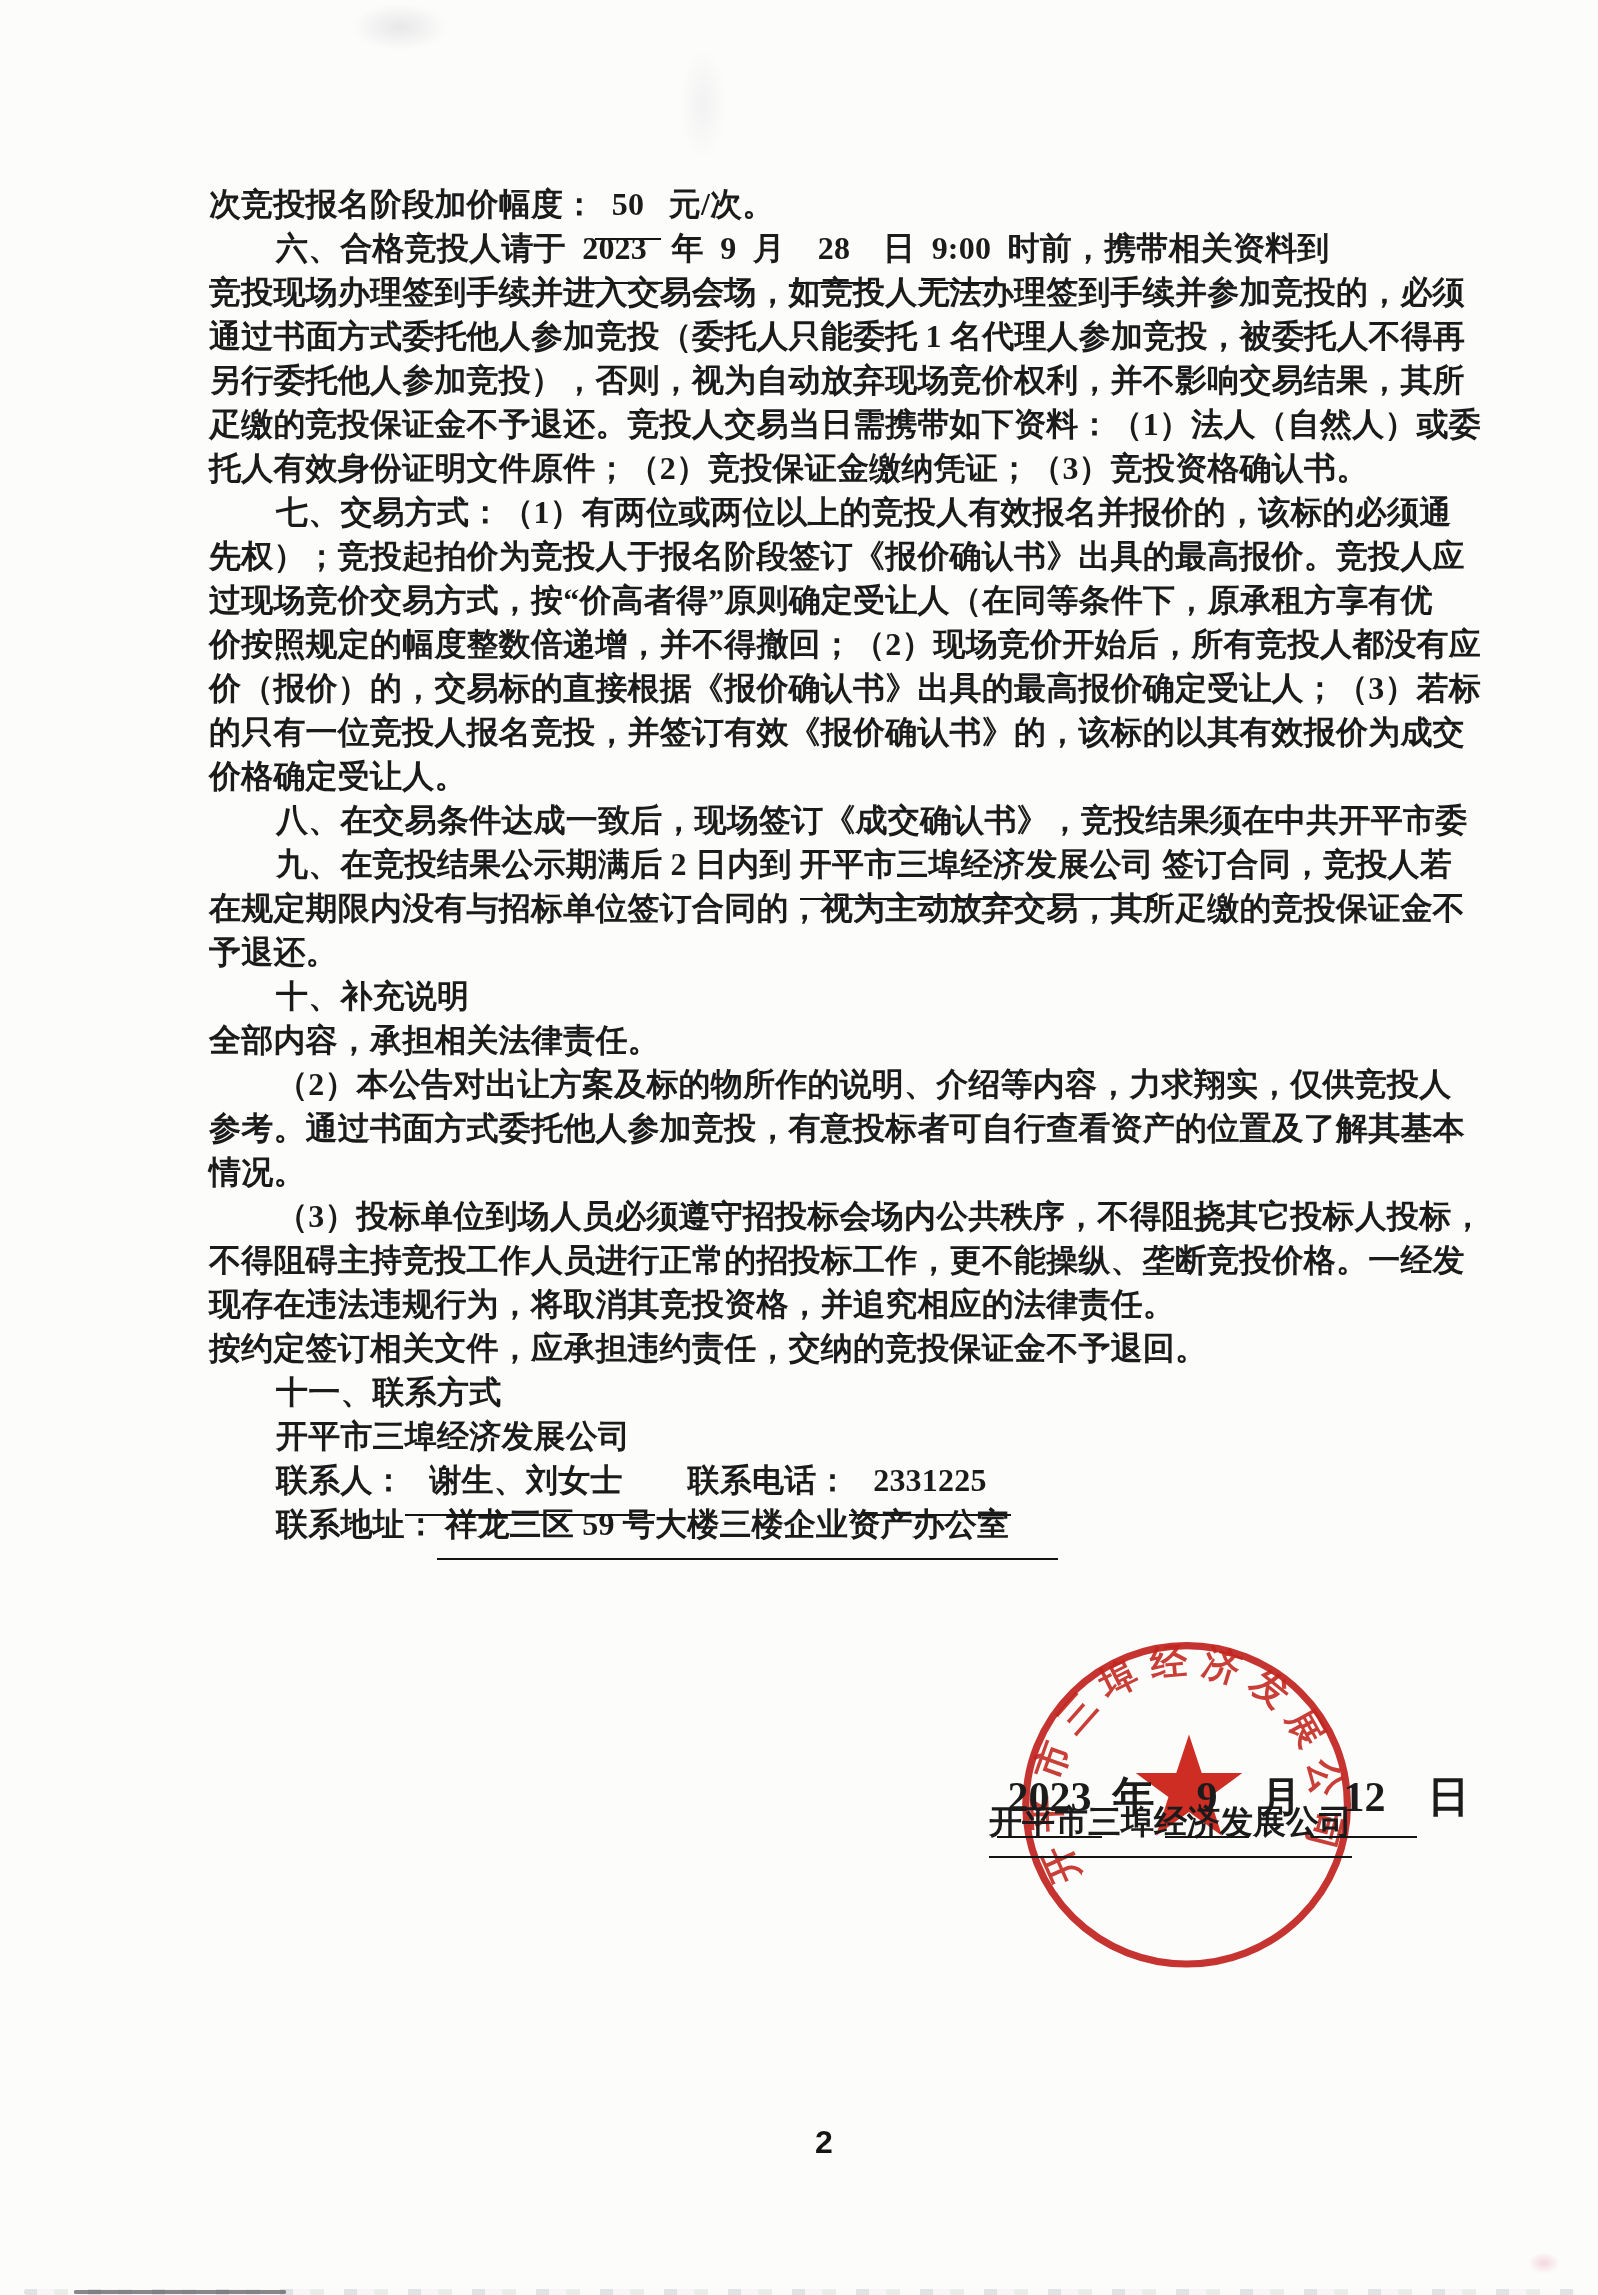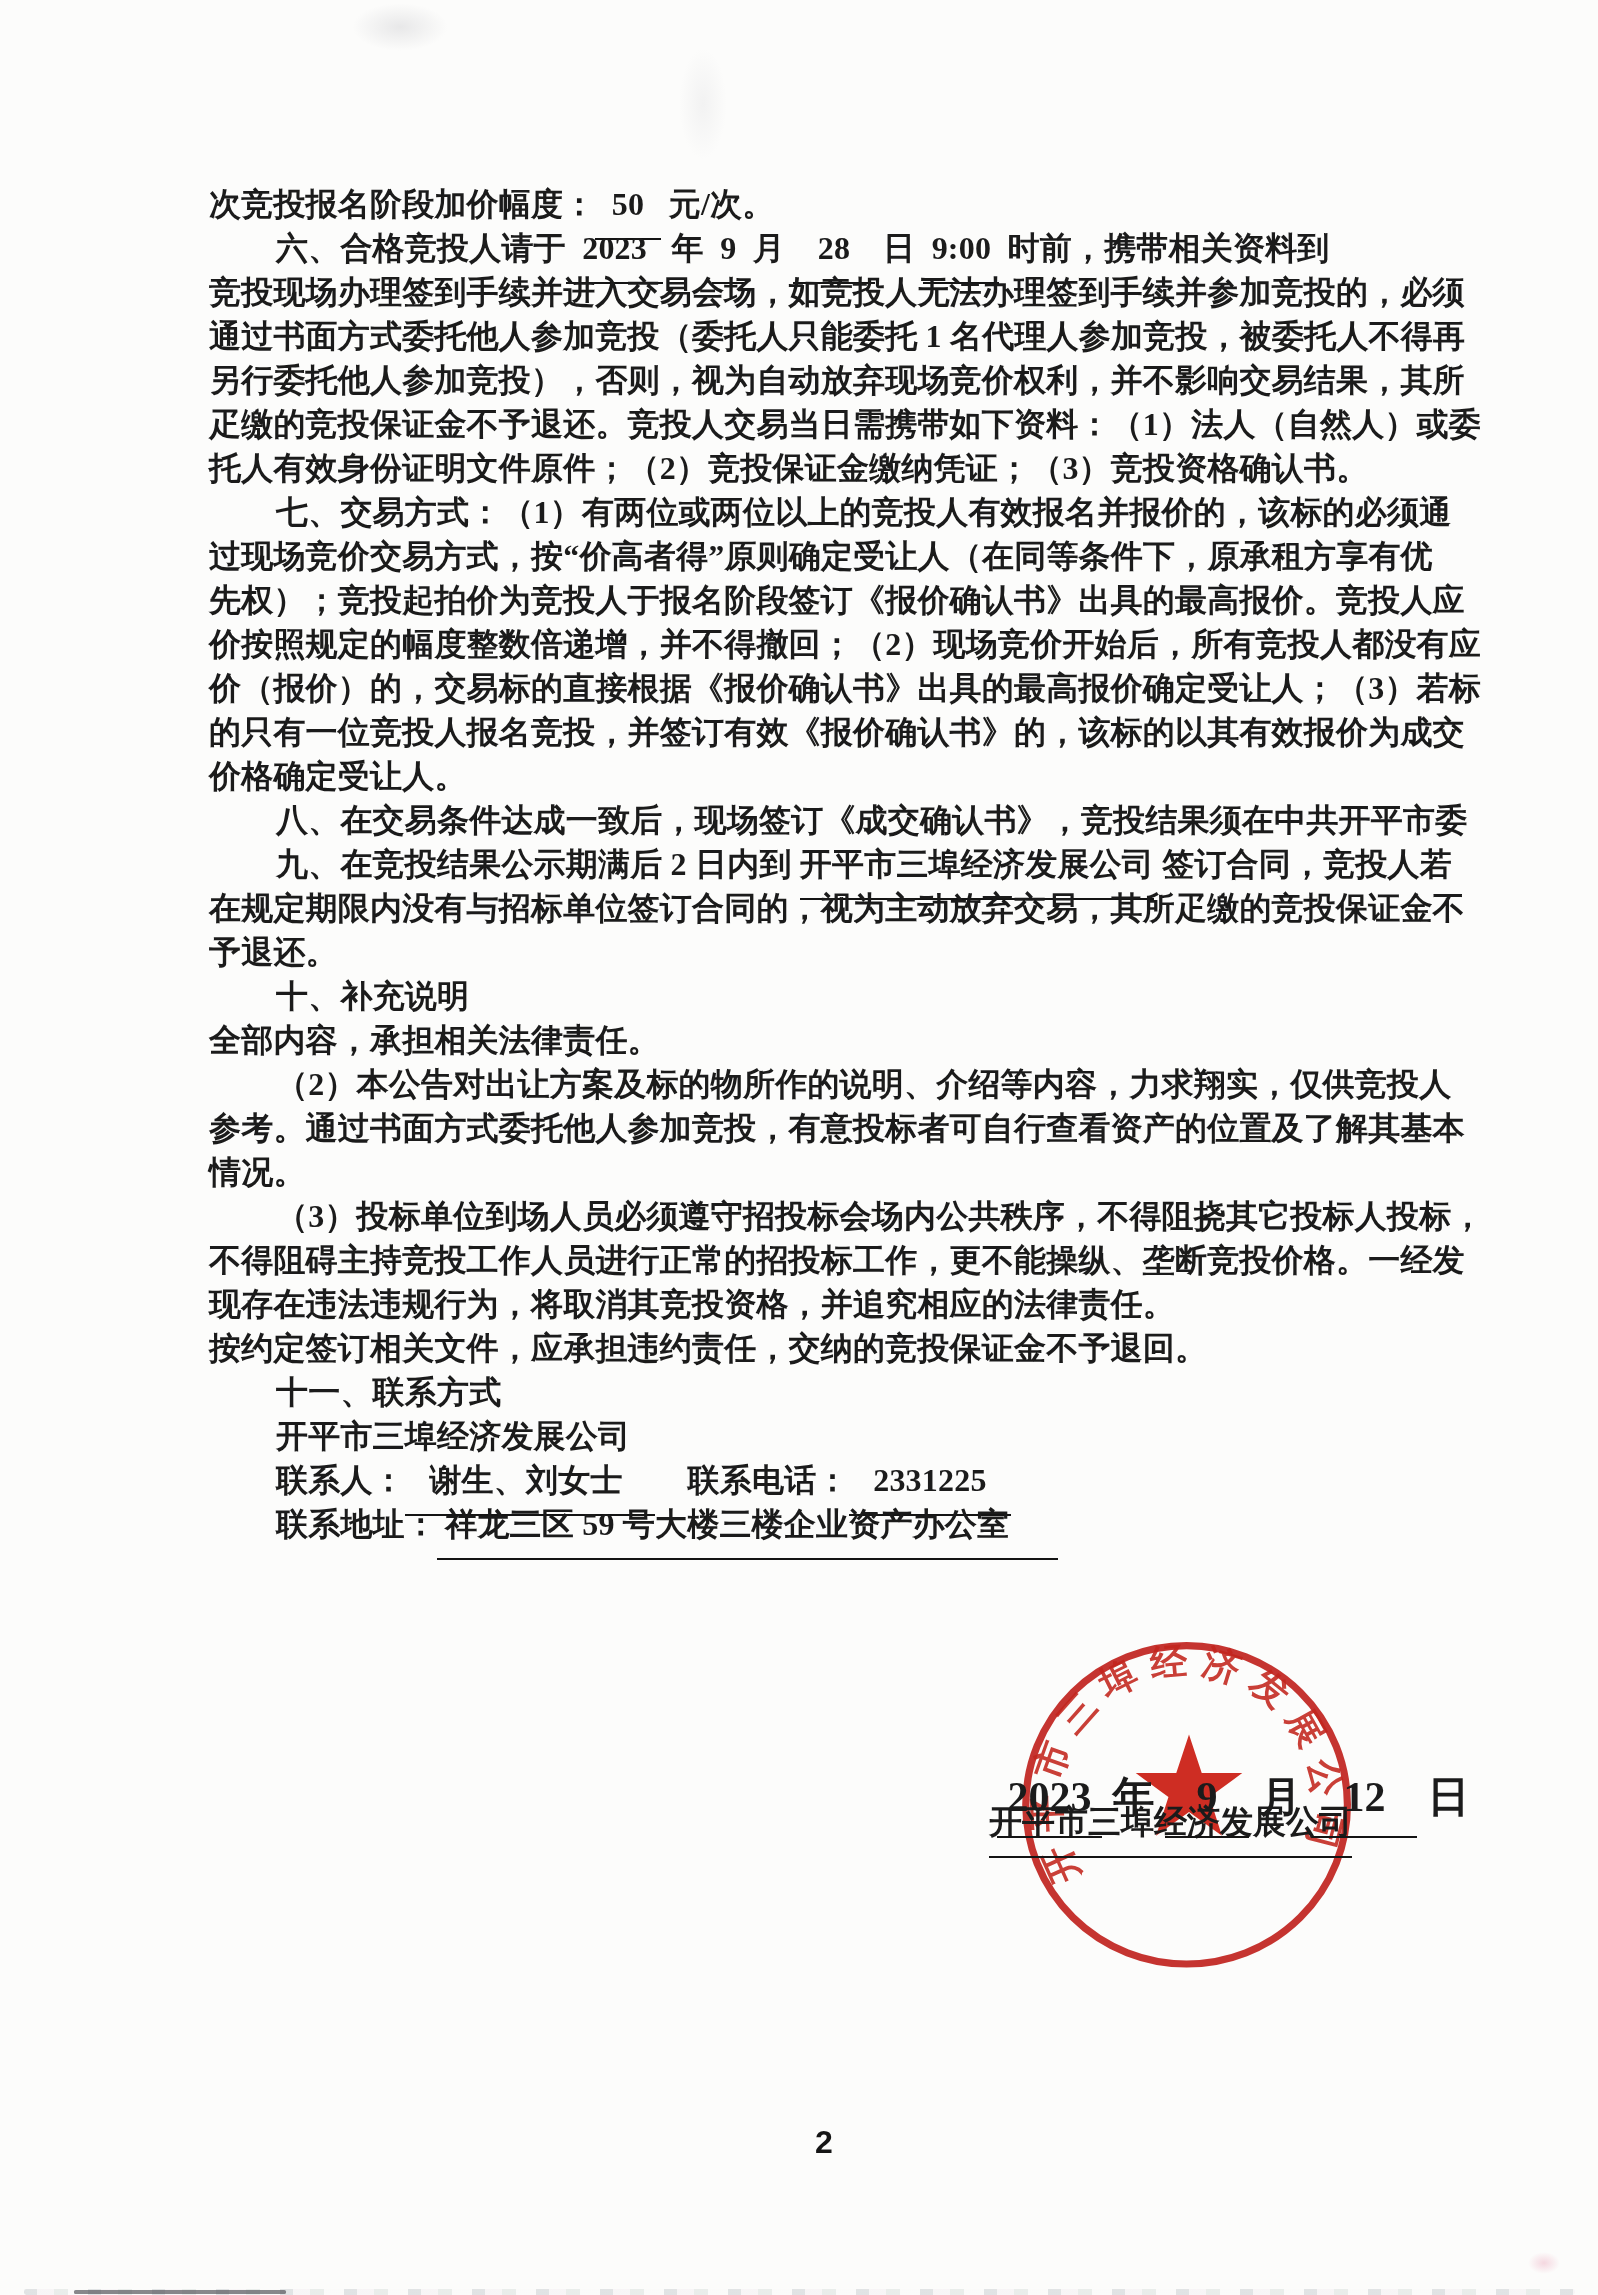--- a/index.html
+++ b/index.html
@@ -93,22 +93,22 @@
 
   <div class="doc" id="doc-lines">
       <div class="line"><span>次竞投报名阶段加价幅度：</span><span class="u">  50  </span><span> 元/次。</span></div>
       <div class="line ind"><span>六、合格竞投人请于</span><span class="u">  2023  </span><span> 年 </span><span class="u"> 9 </span><span> 月 </span><span class="u">   28   </span><span> 日 </span><span class="u"> 9:00 </span><span> 时前，携带相关资料到</span></div>
       <div class="line"><span>竞投现场办理签到手续并进入交易会场，如竞投人无法办理签到手续并参加竞投的，必须</span></div>
       <div class="line"><span>通过书面方式委托他人参加竞投（委托人只能委托 1 名代理人参加竞投，被委托人不得再</span></div>
       <div class="line"><span>另行委托他人参加竞投），否则，视为自动放弃现场竞价权利，并不影响交易结果，其所</span></div>
       <div class="line"><span>疋缴的竞投保证金不予退还。竞投人交易当日需携带如下资料：（1）法人（自然人）或委</span></div>
       <div class="line"><span>托人有效身份证明文件原件；（2）竞投保证金缴纳凭证；（3）竞投资格确认书。</span></div>
       <div class="line ind"><span>七、交易方式：（1）有两位或两位以上的竞投人有效报名并报价的，该标的必须通</span></div>
+      <div class="line"><span>先权）；竞投起拍价为竞投人于报名阶段签订《报价确认书》出具的最高报价。竞投人应</span></div>
       <div class="line"><span>过现场竞价交易方式，按“价高者得”原则确定受让人（在同等条件下，原承租方享有优</span></div>
-      <div class="line"><span>先权）；竞投起拍价为竞投人于报名阶段签订《报价确认书》出具的最高报价。竞投人应</span></div>
       <div class="line"><span>价按照规定的幅度整数倍递增，并不得撤回；（2）现场竞价开始后，所有竞投人都没有应</span></div>
       <div class="line"><span>价（报价）的，交易标的直接根据《报价确认书》出具的最高报价确定受让人；（3）若标</span></div>
       <div class="line"><span>的只有一位竞投人报名竞投，并签订有效《报价确认书》的，该标的以其有效报价为成交</span></div>
       <div class="line"><span>价格确定受让人。</span></div>
       <div class="line ind"><span>八、在交易条件达成一致后，现场签订《成交确认书》，竞投结果须在中共开平市委</span></div>
       <div class="line ind"><span>九、在竞投结果公示期满后 2 日内到 </span><span class="u">开平市三埠经济发展公司</span><span> 签订合同，竞投人若</span></div>
       <div class="line"><span>在规定期限内没有与招标单位签订合同的，视为主动放弃交易，其所疋缴的竞投保证金不</span></div>
       <div class="line"><span>予退还。</span></div>
       <div class="line ind"><span>十、补充说明</span></div>
       <div class="line"><span>全部内容，承担相关法律责任。</span></div>

